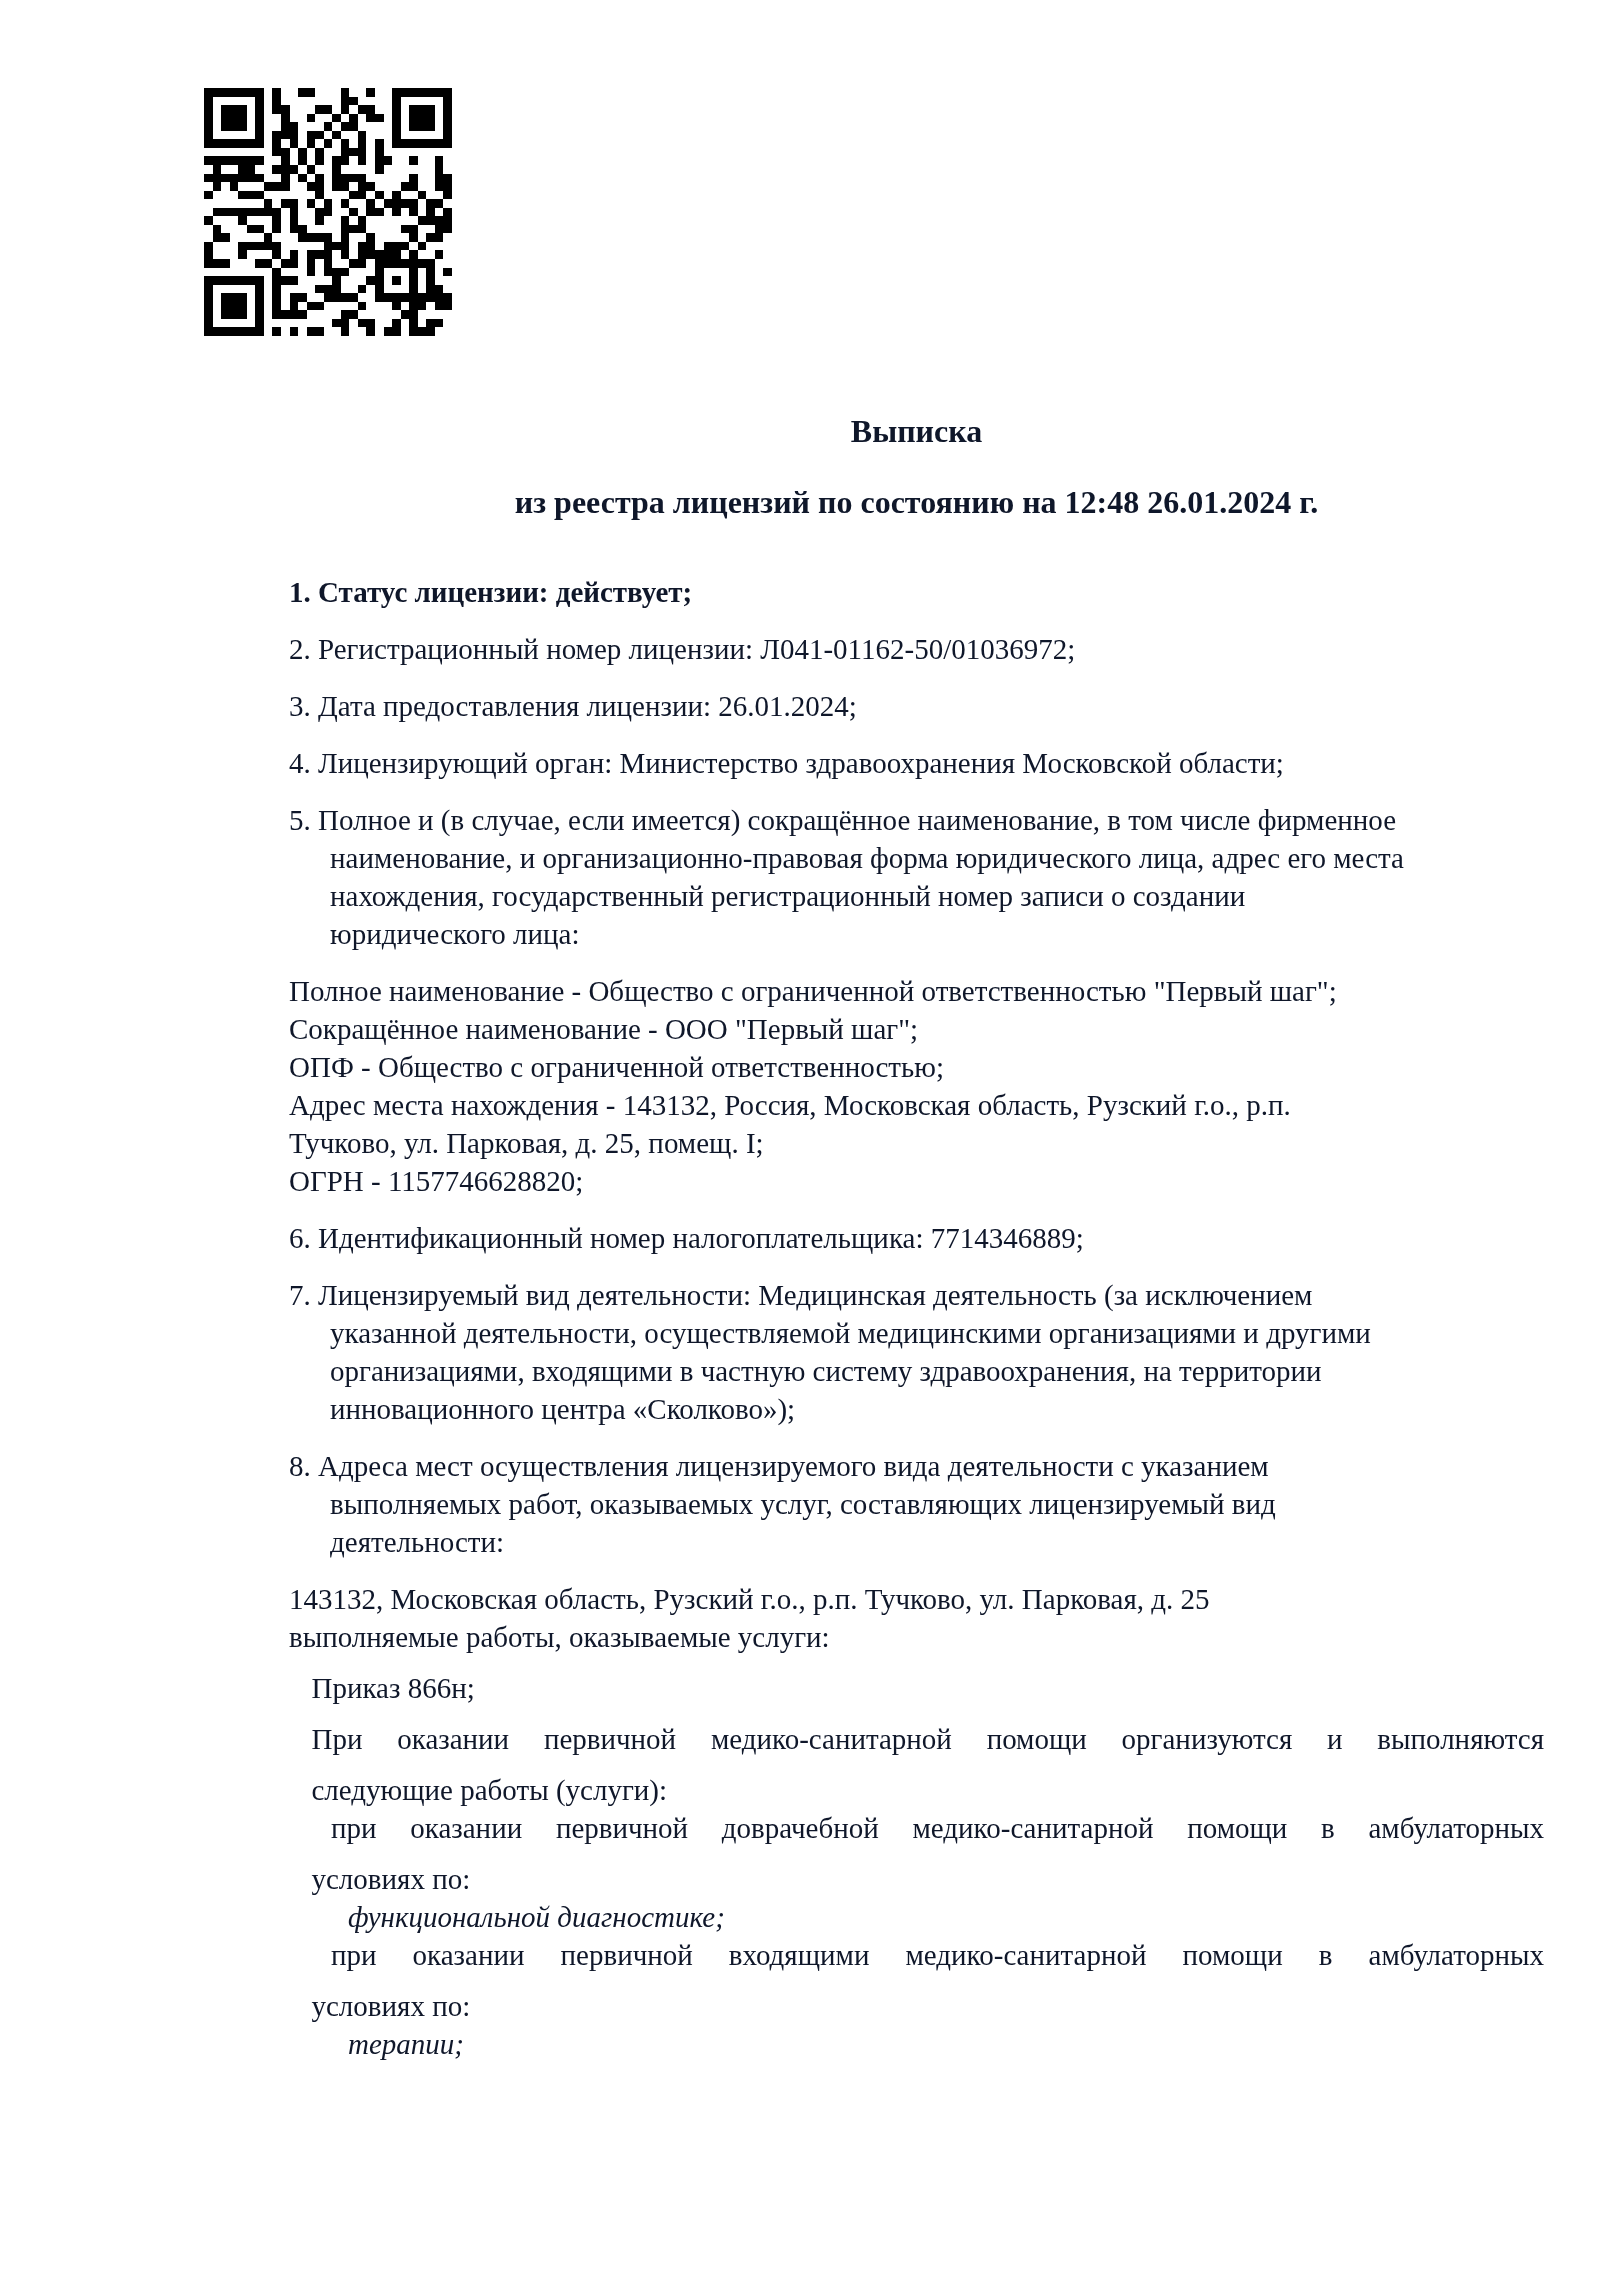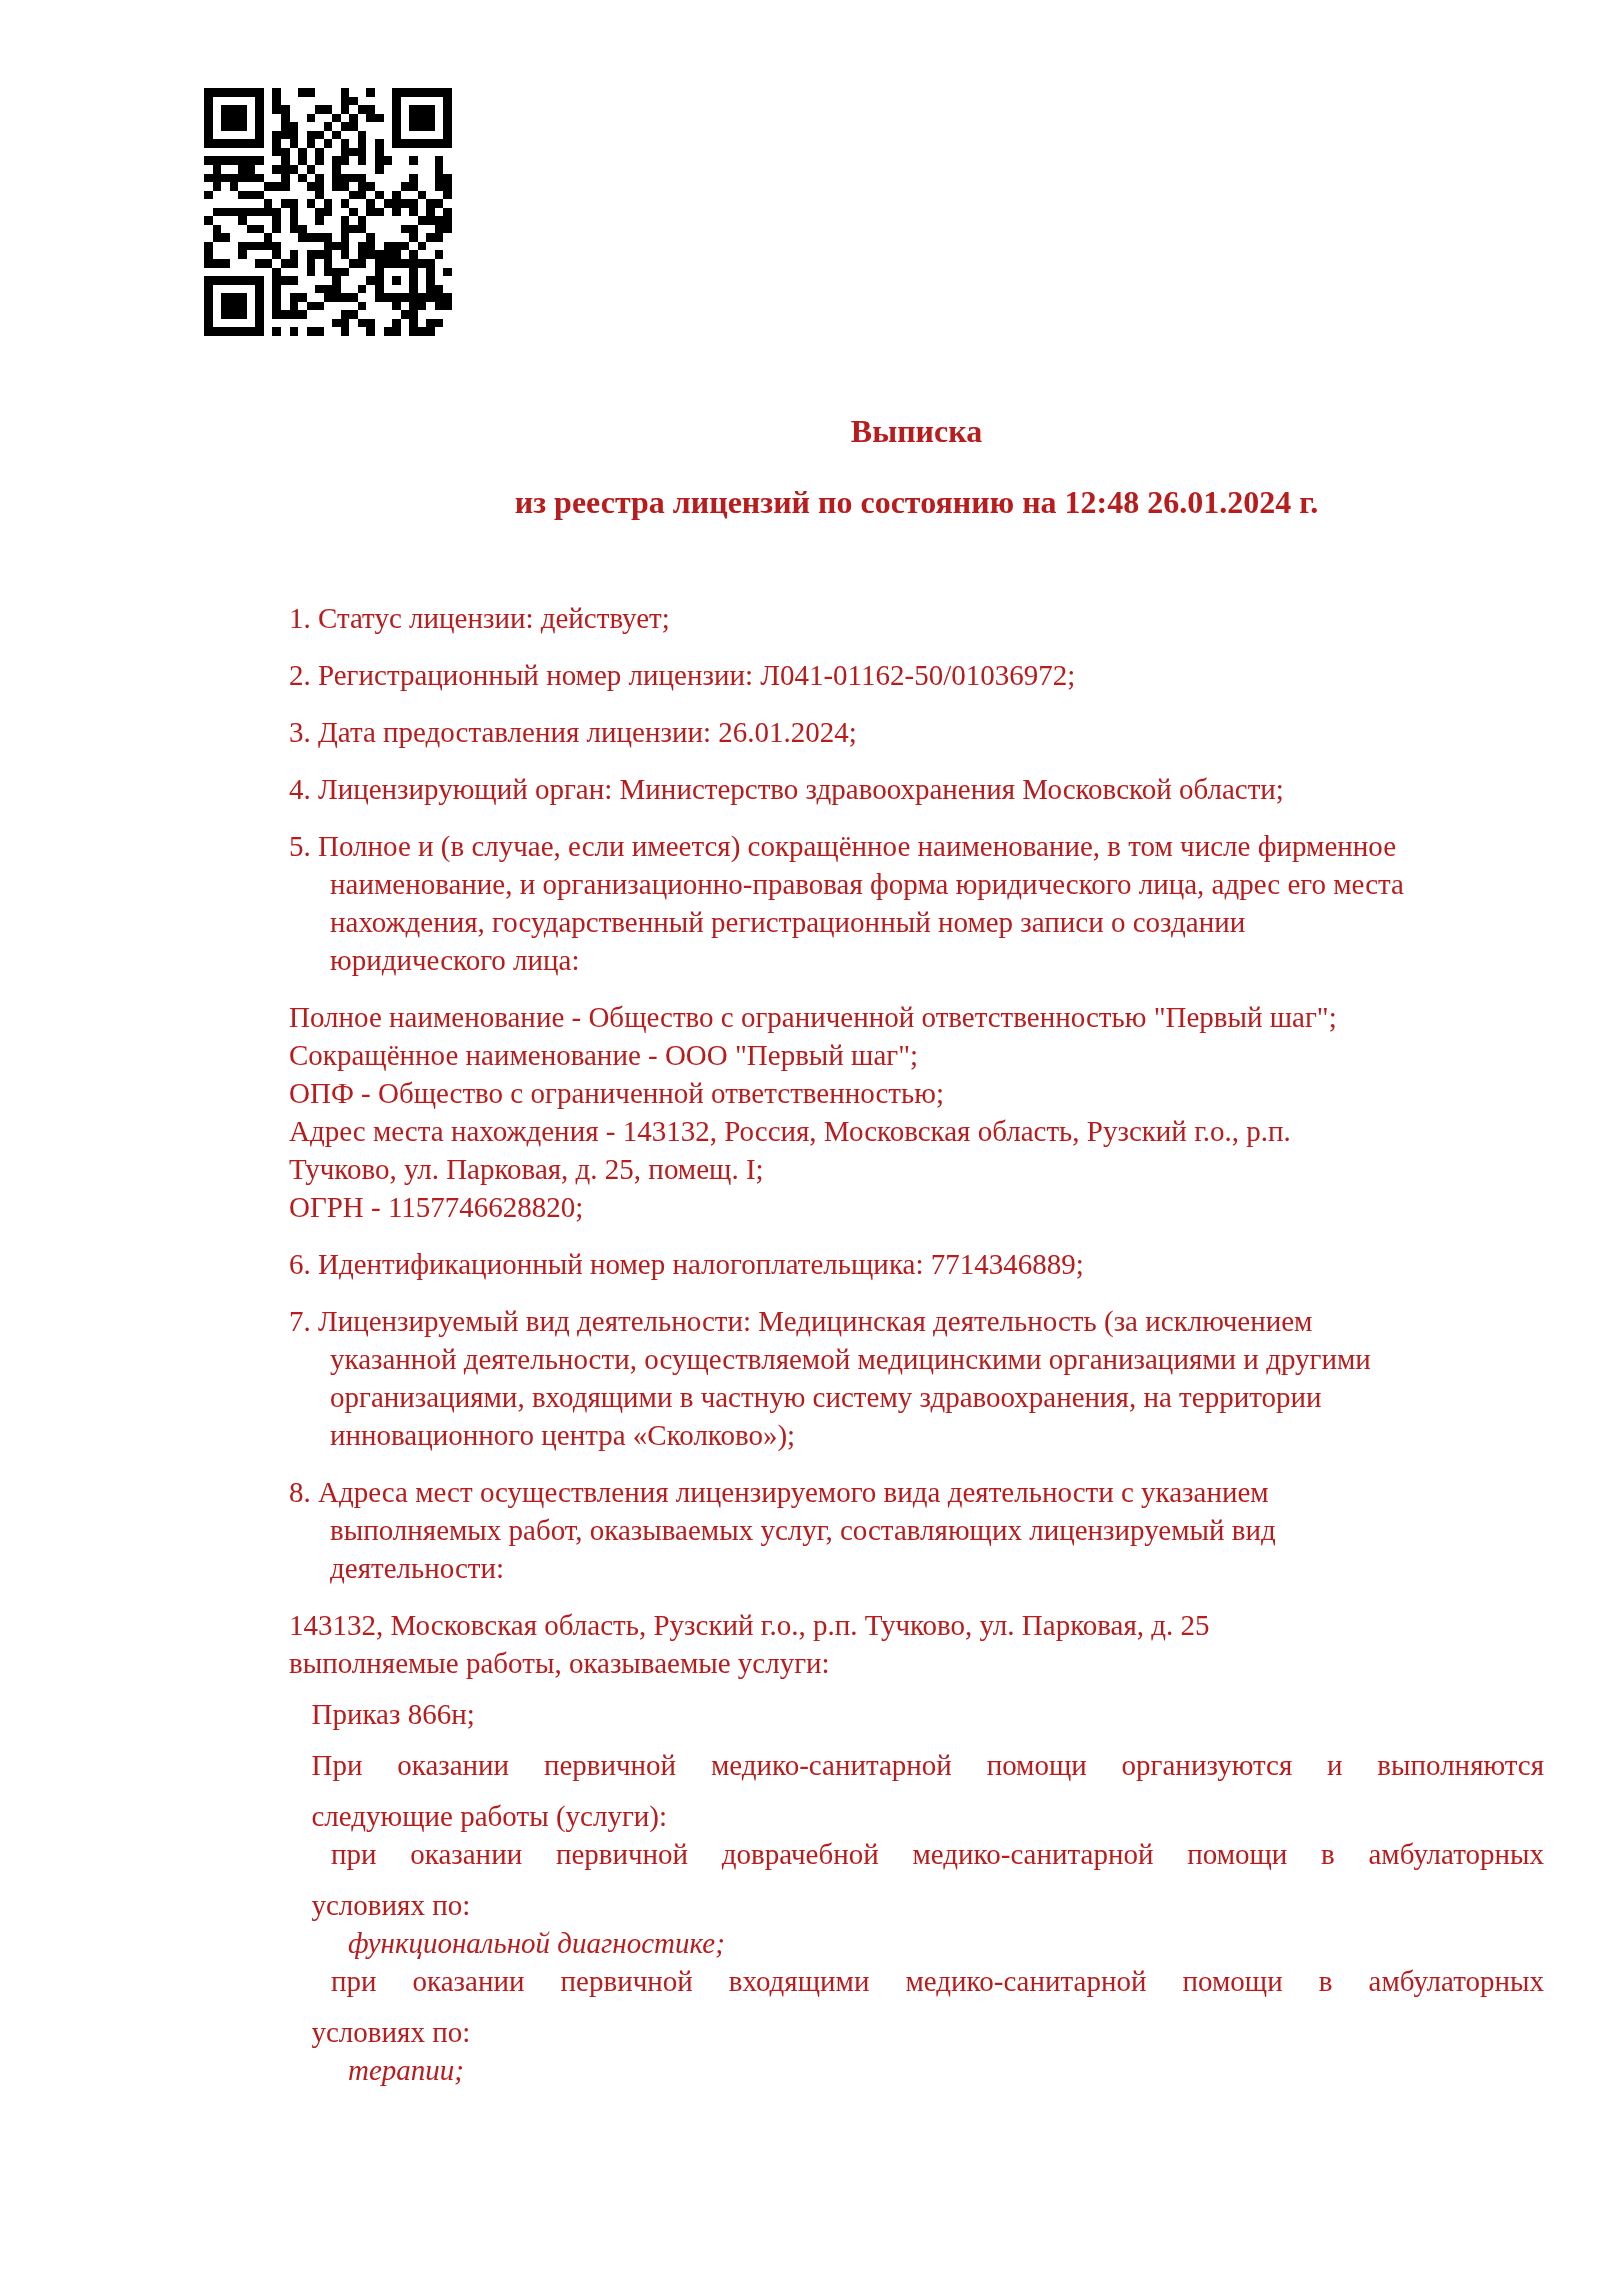--- a/index.html
+++ b/index.html
@@ -1,26 +1,26 @@
 <!DOCTYPE html>
 <html><head>
 <meta charset="utf-8">
 <style>
   html,body{margin:0;padding:0;background:#ffffff;}
   .page{position:relative;width:1621px;height:2293px;background:#ffffff;overflow:hidden;
-        font-family:"Liberation Serif","DejaVu Serif",serif;color:#b91c1c;}
+        font-family:"Liberation Serif","DejaVu Serif",serif;color:#0f172a;}
   .qr{position:absolute;left:204px;top:88px;width:248px;height:248px;}
   .qr svg{width:100%;height:100%;display:block;}
   .content{position:absolute;left:289px;top:0;width:1255px;}
   .title{ text-align:center;font-weight:bold;font-size:32px;line-height:39px;}
   .t1{margin-top:412px;}
   .t2{margin-top:32px;}
   .ln{font-size:29px;line-height:38px;text-align:left;}
   .para{margin-top:19px;}
-  .first{margin-top:77px;}
+  .first{margin-top:51px;font-weight:bold;}
   .ind{padding-left:41px;}   
   .pl23{padding-left:22.5px;margin-top:13px;}
   .pl43{padding-left:42px;}
   .pl60{padding-left:59px;font-style:italic;}
   .just{text-align:justify;text-align-last:justify;}
 </style>
 </head>
 <body>
 
 <div class="page">

